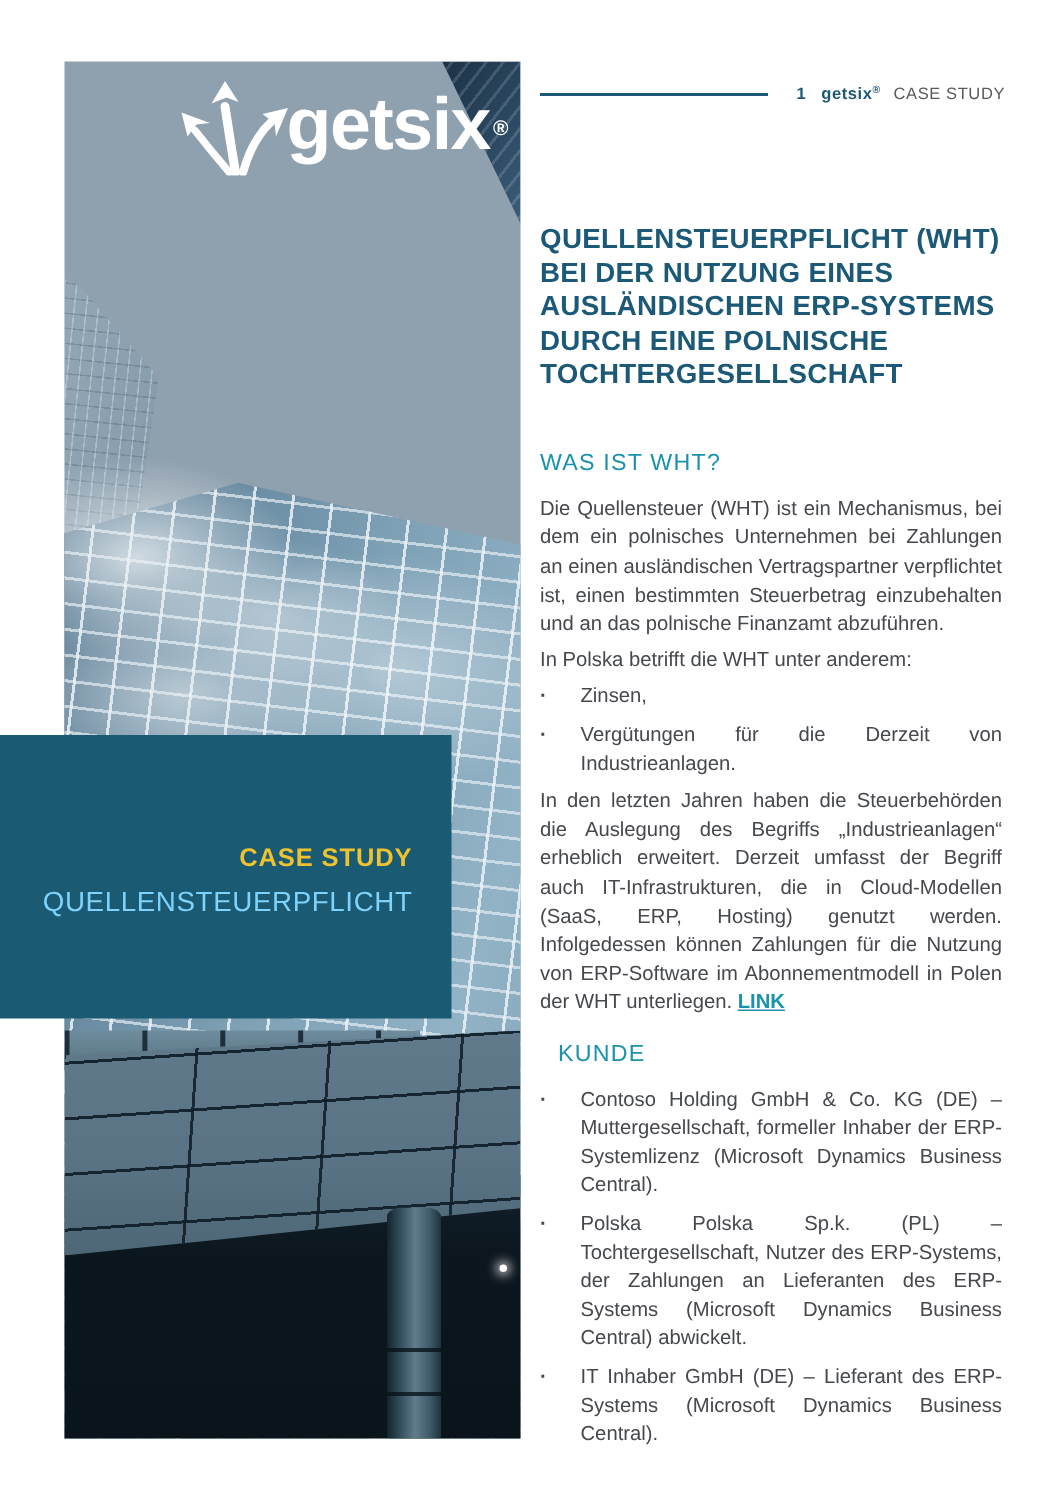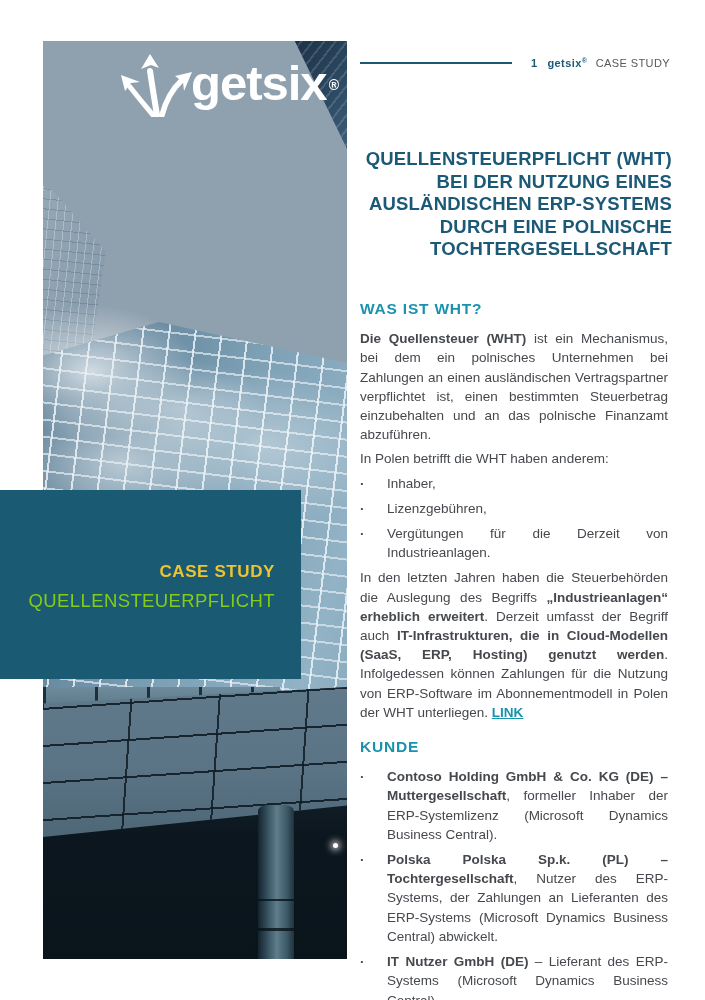--- a/index.html
+++ b/index.html
@@ -2,21 +2,21 @@
 <html style="--teal_dark: #1b5977; --teal_bright: #1a92ad; --yellow: #efc32f; --box: #1a5a72; --body_text: #45484d; --header_gray: #58595b;"><head>
 <meta charset="utf-8">
 <style>
   html,body{margin:0;padding:0;}
   body{
     width:705px;height:1000px;position:relative;overflow:hidden;
     background:#ffffff;
     font-family:"Liberation Sans","DejaVu Sans",sans-serif;
     -webkit-font-smoothing:antialiased;
   }
-  .b{font-weight:bold;margin-top:30px;}
+  .b{font-weight:normal;margin-top:30px;}
   
   .photo{position:absolute;left:43px;top:41px;width:304px;height:918px;overflow:hidden;background:#8fa0ae;}
   .photo .sky{position:absolute;inset:0;background:
       radial-gradient(95px 60px at 72% 47%, rgba(255,255,255,.95), rgba(255,255,255,0) 70%),
       radial-gradient(130px 75px at 55% 53%, rgba(250,252,253,.85), rgba(255,255,255,0) 72%),
       radial-gradient(170px 95px at 88% 60%, rgba(244,248,250,.7), rgba(255,255,255,0) 70%),
       radial-gradient(230px 150px at 8% 10%, rgba(150,157,163,.95), rgba(150,157,163,0) 75%),
       radial-gradient(200px 120px at 35% 30%, rgba(176,184,191,.8), rgba(176,184,191,0) 75%),
       linear-gradient(180deg,#959da4 0%,#939ea7 16%,#879cb0 30%,#7api 0,#7697b4 44%,#7e9fbb 52%,#9ab4c9 64%,#b0c4d4 76%,#bfcedb 100%);
   }
@@ -67,37 +67,37 @@
     background:#ffffff;box-shadow:0 0 7px 2px rgba(255,255,255,.85);}
   
   .logo{position:absolute;left:68px;top:12px;display:flex;align-items:flex-start;text-align:right;}
   .logo svg{display:block;}
   .logo-word{color:#ffffff;font-size:49px;font-weight:bold;letter-spacing:-1px;line-height:60px;margin-left:-8px;}
   .logo-reg{color:#ffffff;font-size:14px;font-weight:bold;vertical-align:top;position:relative;top:2px;left:2px;}
   
   .cover-box{position:absolute;left:0;top:490px;width:301px;height:189px;background:var(--box,#1a5a72);
     box-sizing:border-box;padding:72px 26px 0 10px;text-align:right;}
   .cover-label{color:var(--yellow,#efc32f);font-size:17px;font-weight:bold;letter-spacing:.6px;margin-bottom:7px;}
-  .cover-line{color:#84cc16;font-size:18.5px;font-weight:400;letter-spacing:.4px;line-height:24px;}
+  .cover-line{color:#7dd3fc;font-size:18.5px;font-weight:400;letter-spacing:.4px;line-height:24px;}
   
   .right-col{position:absolute;left:360px;top:0;width:310px;}
   .rc-header{position:absolute;top:56px;left:0;width:310px;height:14px;display:flex;align-items:center;}
   .rule{width:152px;height:2px;background:var(--teal_dark,#1b5977);}
   .head-text{margin-left:auto;font-size:11px;letter-spacing:.4px;white-space:nowrap;}
   .head-num{color:var(--teal_dark,#1b5977);font-weight:bold;margin-right:10px;}
   .head-brand{color:var(--teal_dark,#1b5977);font-weight:bold;}
   .head-reg{font-size:7px;vertical-align:top;color:var(--teal_dark,#1b5977);font-weight:bold;}
   .head-doc{color:#58595b;margin-left:5px;}
   .page-title{position:absolute;top:148px;left:0;width:312px;
     color:var(--teal_dark,#1b5977);font-size:18.5px;font-weight:bold;line-height:22.5px;letter-spacing:.2px;}
   .content{position:absolute;top:299px;left:0;width:308px;
     color:#45484d;font-size:13.5px;line-height:19.2px;text-align:justify;}
-  .sec-h{color:var(--teal_bright,#1a92ad);font-size:15.5px;font-weight:bold;letter-spacing:.8px;
+  .sec-h{color:var(--teal_bright,#1a92ad);font-size:15.5px;font-weight:normal;letter-spacing:.8px;
     margin:0 0 11px 0;text-align:left;}
-  .sec-h.kunde{margin-top:15px;}
+  .sec-h.kunde{margin-top:15px;margin-left:12px;}
   .content p{margin:0 0 5px 0;}
   .blist{margin:0 0 0 0;}
   .bitem{display:flex;margin:0 0 6px 0;}
   .bitem .dot{width:27px;flex:0 0 27px;text-align:left;color:#45484d;}
   .bitem .dot::before{content:"\00B7";font-weight:bold;}
   .bitem .btxt{flex:1;text-align:justify;}
   .bitem.kd{margin-bottom:6px;justify-content:center;}
   a.link{color:var(--teal_bright,#2e8aa8);font-weight:bold;}
 </style>
 </head>
@@ -141,37 +141,33 @@
 
 <div class="right-col">
 
   <div class="rc-header">
     <div class="rule"></div>
     <div class="head-text">
       <span class="head-num">1</span><span class="head-brand">getsix</span><span class="head-reg">®</span><span class="head-doc"> CASE STUDY</span>
     </div>
   </div>
 
-  <h1 class="page-title" style="margin:0;text-align:right;">QUELLENSTEUERPFLICHT (WHT) BEI DER NUTZUNG EINES AUSLÄNDISCHEN ERP-SYSTEMS DURCH EINE POLNISCHE TOCHTERGESELLSCHAFT</h1>
+  <h1 class="page-title" style="margin:0;">QUELLENSTEUERPFLICHT (WHT) BEI DER NUTZUNG EINES AUSLÄNDISCHEN ERP-SYSTEMS DURCH EINE POLNISCHE TOCHTERGESELLSCHAFT</h1>
 
   <div class="content">
 
     <h2 class="sec-h">WAS IST WHT?</h2>
 
     <p><span class="b">Die Quellensteuer (WHT)</span><span> ist ein Mechanismus, bei dem ein polnisches Unternehmen bei Zahlungen an einen ausländischen Vertragspartner verpflichtet ist, einen bestimmten Steuerbetrag einzubehalten und an das polnische Finanzamt abzuführen.</span></p>
-    <p>In Polen betrifft die WHT haben anderem:</p>
+    <p>In Polska betrifft die WHT unter anderem:</p>
 
     <div class="blist">
       <div class="bitem">
         <span class="dot"></span>
-        <span class="btxt">Inhaber,</span>
-      </div>
-      <div class="bitem">
-        <span class="dot"></span>
-        <span class="btxt">Lizenzgebühren,</span>
+        <span class="btxt">Zinsen,</span>
       </div>
       <div class="bitem">
         <span class="dot"></span>
         <span class="btxt">Vergütungen für die Derzeit von Industrieanlagen.</span>
       </div>
     </div>
 
     <p><span>In den letzten Jahren haben die Steuerbehörden die Auslegung des Begriffs </span><span class="b">„Industrieanlagen“ erheblich erweitert</span><span>. Derzeit umfasst der Begriff auch </span><span class="b">IT-Infrastrukturen, die in Cloud-Modellen (SaaS, ERP, Hosting) genutzt werden</span><span>. Infolgedessen können Zahlungen für die Nutzung von ERP-Software im Abonnementmodell in Polen der WHT unterliegen. </span><a href="#" class="link">LINK</a></p>
 
     <h2 class="sec-h kunde">KUNDE</h2>
@@ -180,18 +176,18 @@
       <div class="bitem kd">
         <span class="dot"></span>
         <span class="btxt"><span class="b">Contoso Holding GmbH &amp; Co. KG (DE) – Muttergesellschaft</span><span>, formeller Inhaber der ERP-Systemlizenz (Microsoft Dynamics Business Central).</span></span>
       </div>
       <div class="bitem kd">
         <span class="dot"></span>
         <span class="btxt"><span class="b">Polska Polska Sp.k. (PL) – Tochtergesellschaft</span><span>, Nutzer des ERP-Systems, der Zahlungen an Lieferanten des ERP-Systems (Microsoft Dynamics Business Central) abwickelt.</span></span>
       </div>
       <div class="bitem kd">
         <span class="dot"></span>
-        <span class="btxt"><span class="b">IT Nutzer GmbH (DE)</span><span> – Lieferant des ERP-Systems (Microsoft Dynamics Business Central).</span></span>
+        <span class="btxt"><span class="b">IT Inhaber GmbH (DE)</span><span> – Lieferant des ERP-Systems (Microsoft Dynamics Business Central).</span></span>
       </div>
     </div>
 
   </div>
 </div>
 
 </body></html>

